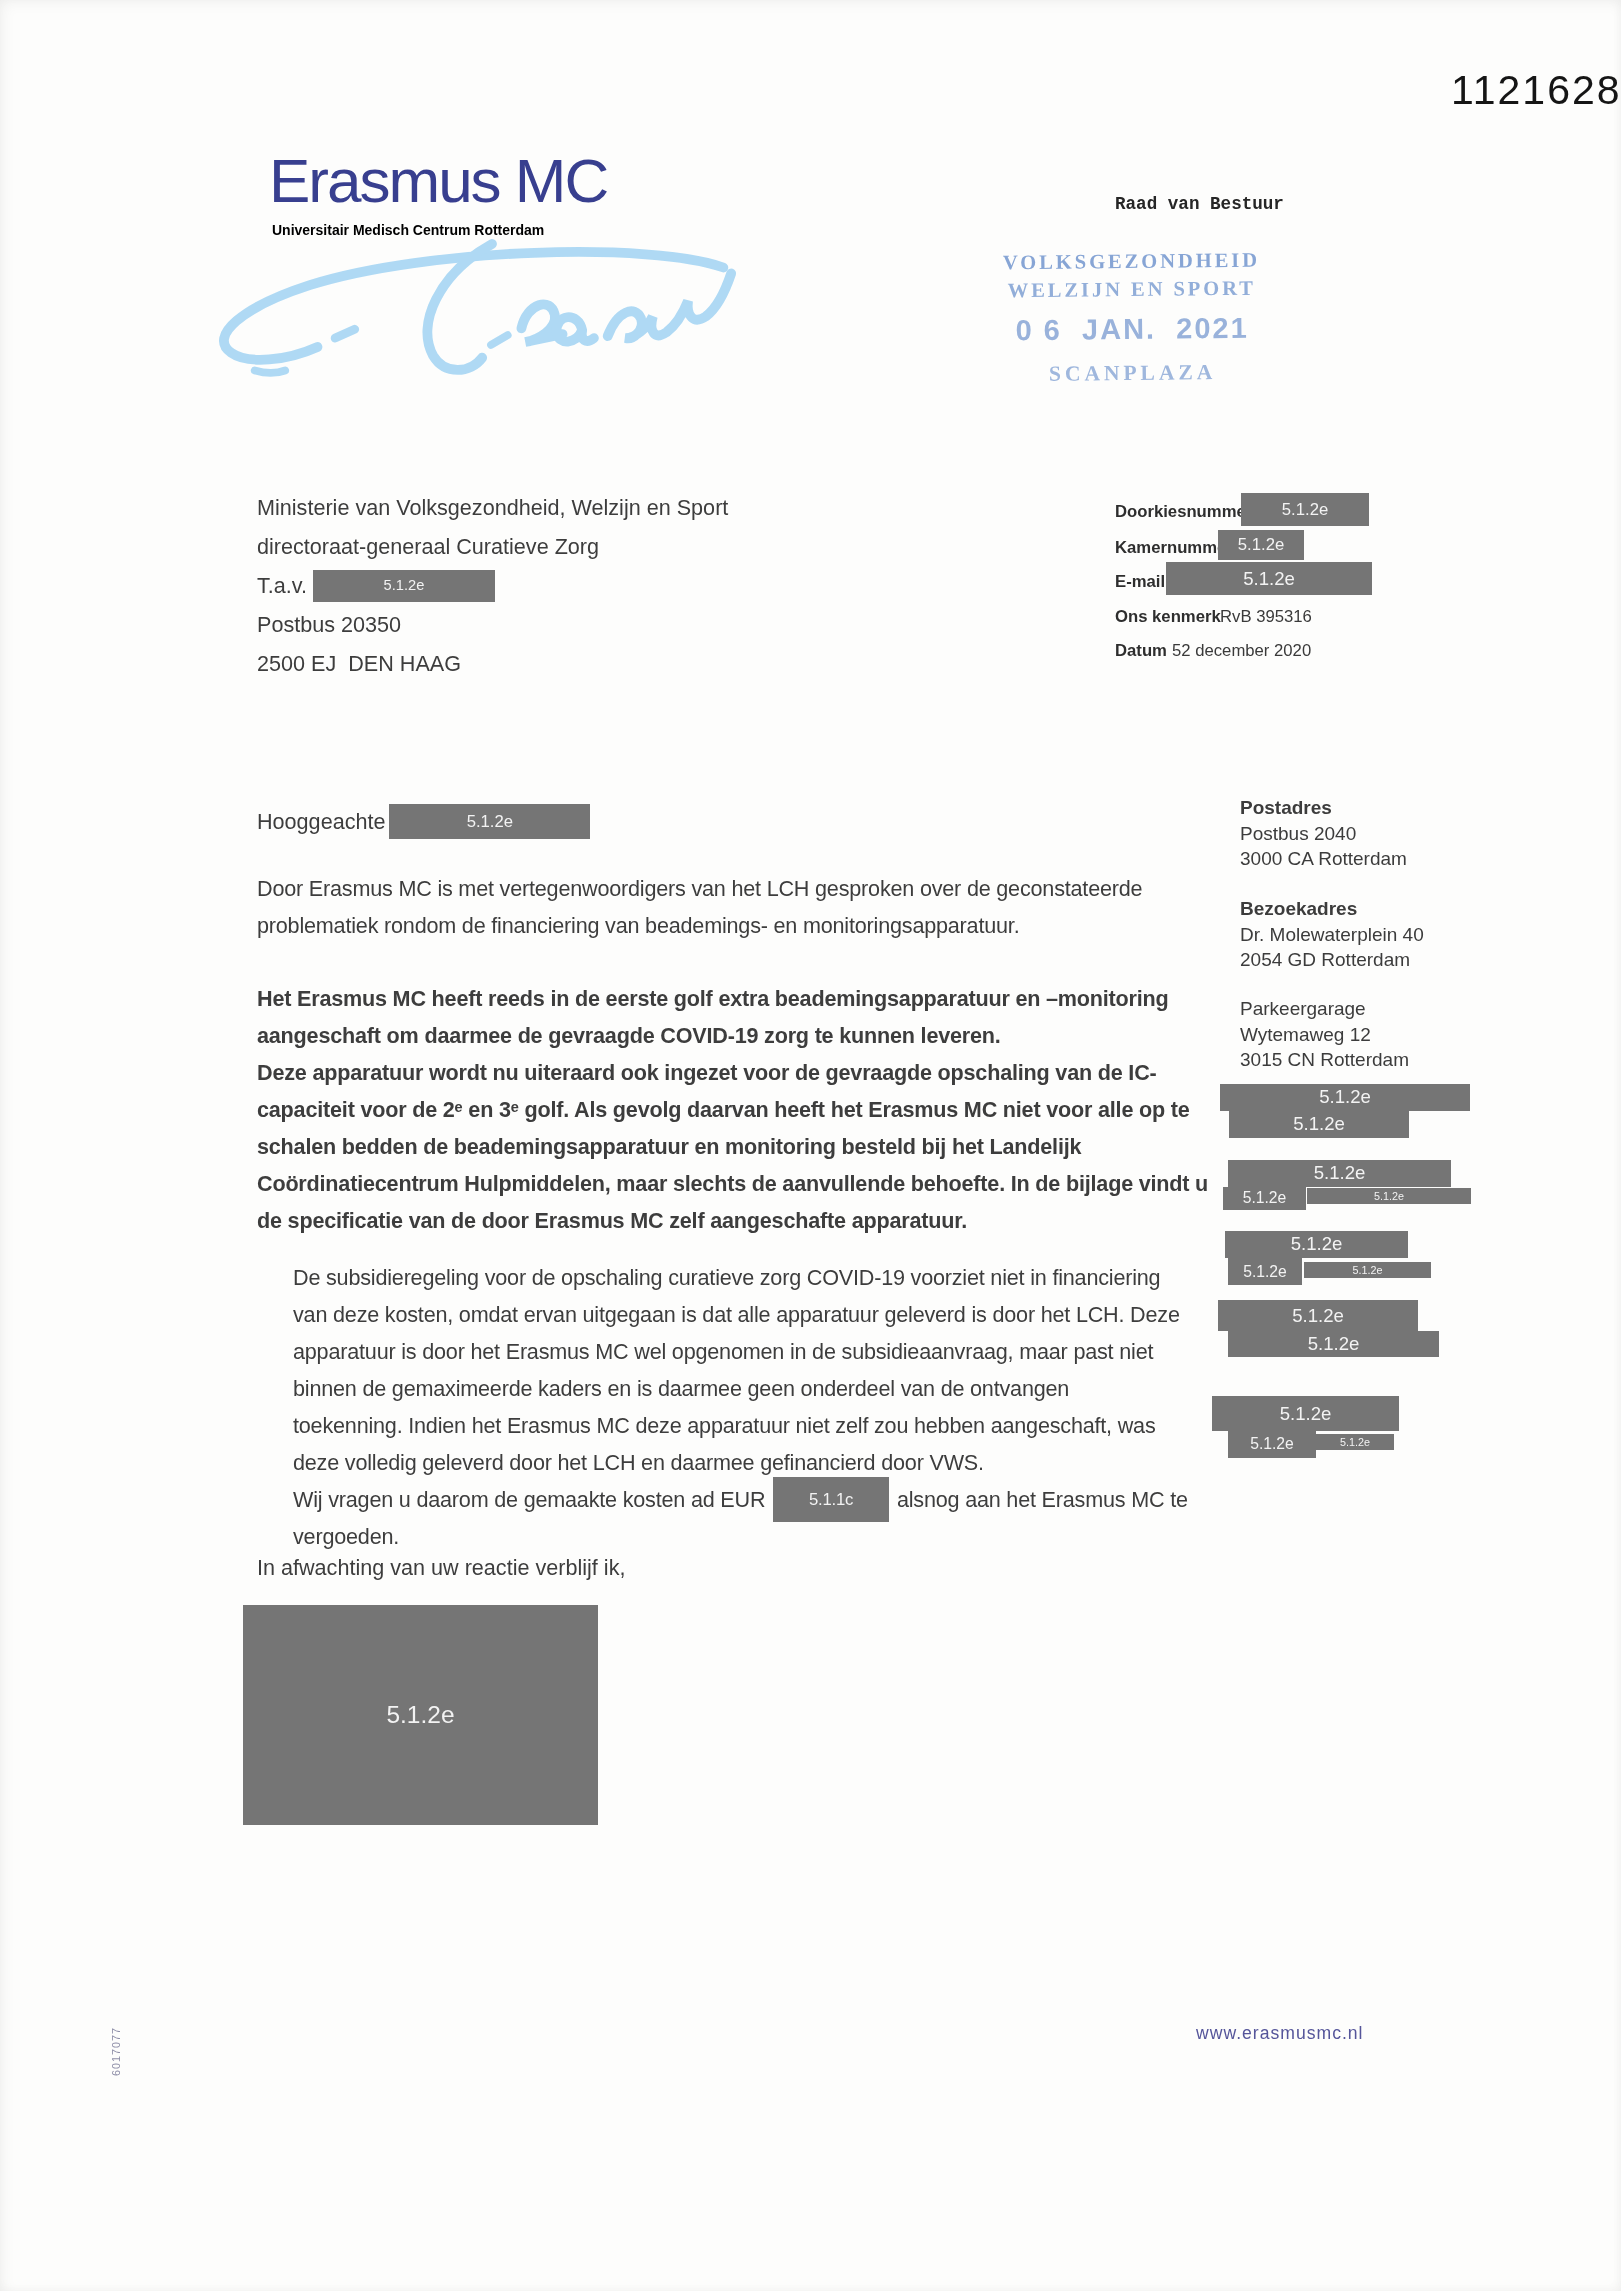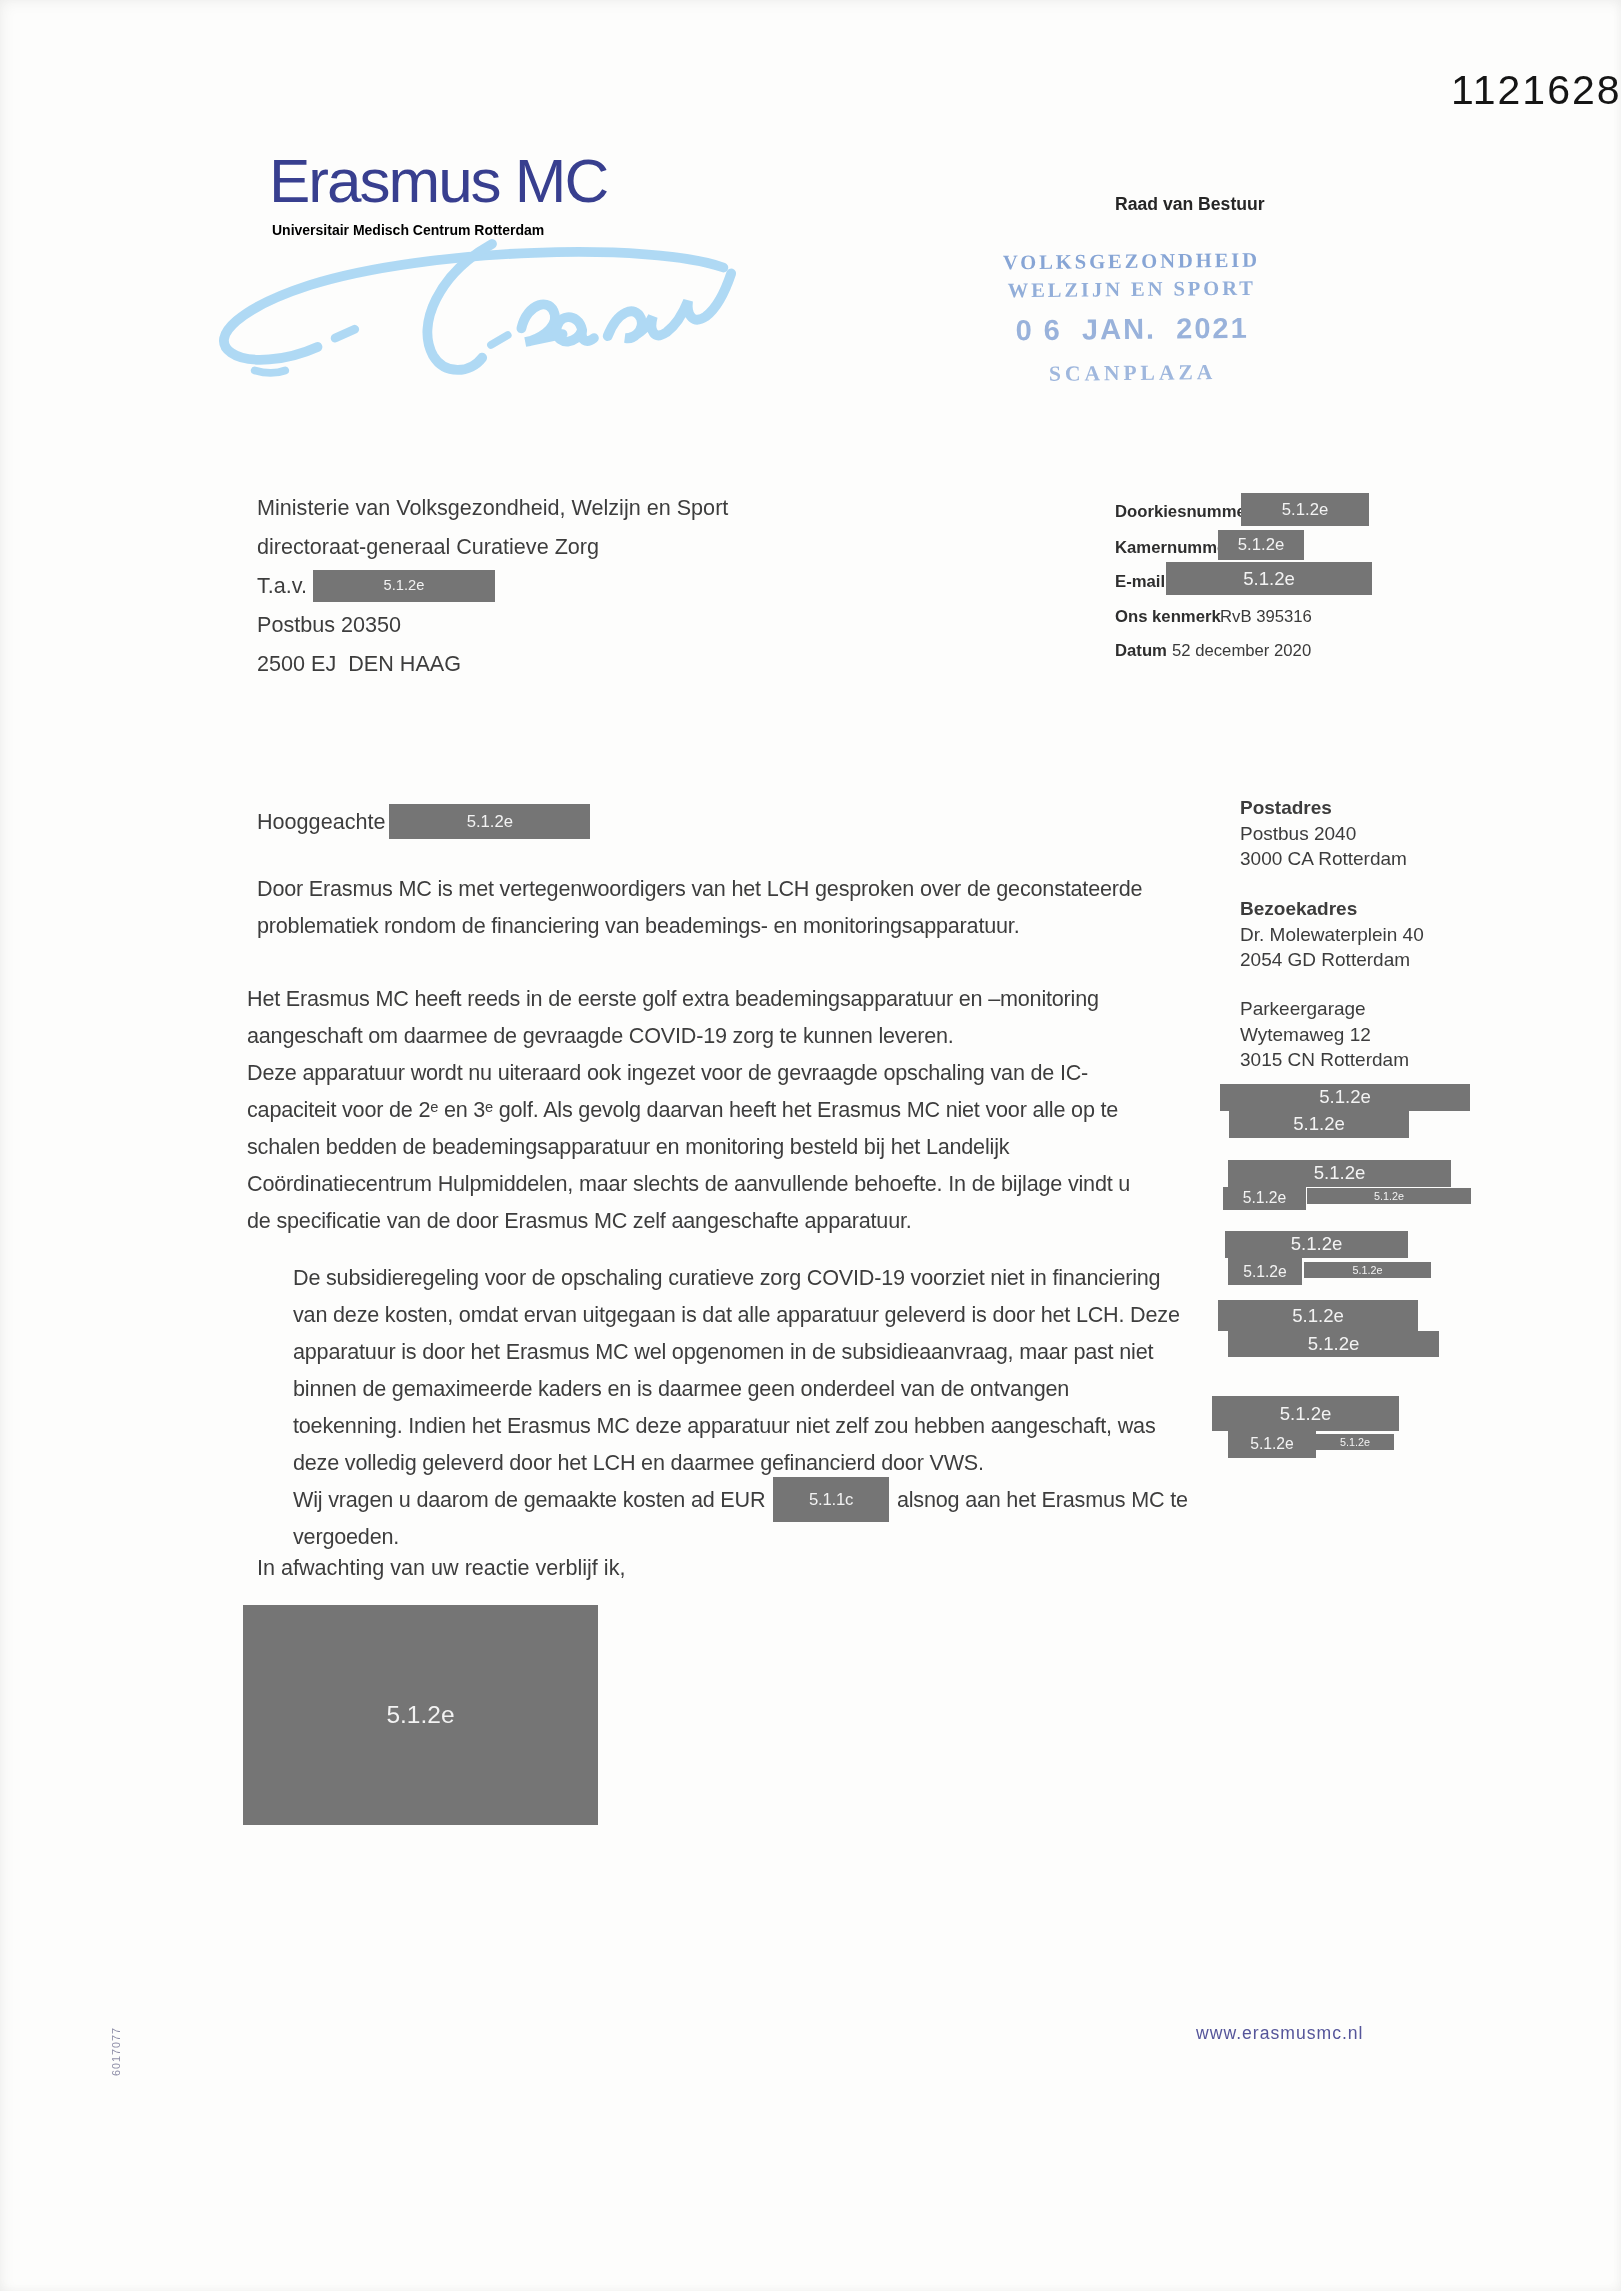--- a/index.html
+++ b/index.html
@@ -18,21 +18,21 @@
 
   
   .scan-number{left:1405px;top:67px;font-size:41px;letter-spacing:2px;color:#151515;margin-left:46px;}
 
   
   .logo-title{left:269px;top:145px;font-size:62px;font-weight:normal;letter-spacing:-2px;color:#383f8f;}
   .logo-subtitle{left:272px;top:222px;font-size:14px;font-weight:bold;color:#000000;}
   .logo-swoosh{left:192px;top:231px;width:549px;height:173px;}
 
   
-  .raad{left:1115px;top:194px;font-size:17.6px;font-weight:bold;color:#262626;}
+  .raad{left:1115px;top:194px;font-size:17.6px;font-weight:bold;color:#262626;font-family:Liberation Mono, monospace;}
 
   
   .stamp{left:990px;top:247px;width:284px;text-align:center;color:#7d9ed2;transform:rotate(-0.6deg);opacity:.92;}
   .stamp .s1,.stamp .s2{font-family:"Liberation Serif", serif;font-weight:bold;font-size:20.6px;letter-spacing:2.9px;line-height:28px;}
   .stamp .s2{opacity:.9;}
   .stamp .sdate{font-size:29px;font-weight:bold;letter-spacing:2px;margin-top:9.8px;opacity:.85;}
   .stamp .s4{font-family:"Liberation Serif", serif;font-weight:bold;font-size:21.6px;letter-spacing:3.9px;margin-top:15.7px;opacity:.8;}
 
   
   .recipient{left:257px;top:488px;font-size:21.6px;line-height:39px;}
@@ -148,21 +148,21 @@
   <div class="abs salutation row-flex">
     <span class="sal-text">Hooggeachte</span>
     <span class="rbox rbox-inline" style="width:201px;height:35px;font-size:16.7px;margin-left:3.9px;">5.1.2e</span>
   </div>
 
   <div class="abs para" style="left:257px;top:870px;">
       <div class="tline">Door Erasmus MC is met vertegenwoordigers van het LCH gesproken over de geconstateerde</div>
       <div class="tline">problematiek rondom de financiering van beademings- en monitoringsapparatuur.</div>
     </div>
 
-  <div class="abs para" style="left:247px;top:980px;">
+  <div class="abs para" style="left:257px;top:980px;font-weight:bold;">
       <div class="tline">Het Erasmus MC heeft reeds in de eerste golf extra beademingsapparatuur en –monitoring</div>
       <div class="tline">aangeschaft om daarmee de gevraagde COVID-19 zorg te kunnen leveren.</div>
       <div class="tline">Deze apparatuur wordt nu uiteraard ook ingezet voor de gevraagde opschaling van de IC-</div>
       <div class="tline">capaciteit voor de 2ᵉ en 3ᵉ golf. Als gevolg daarvan heeft het Erasmus MC niet voor alle op te</div>
       <div class="tline">schalen bedden de beademingsapparatuur en monitoring besteld bij het Landelijk</div>
       <div class="tline">Coördinatiecentrum Hulpmiddelen, maar slechts de aanvullende behoefte. In de bijlage vindt u</div>
       <div class="tline">de specificatie van de door Erasmus MC zelf aangeschafte apparatuur.</div>
     </div>
 
   <div class="abs para" style="left:257px;top:1259px;margin-left:36px;">

